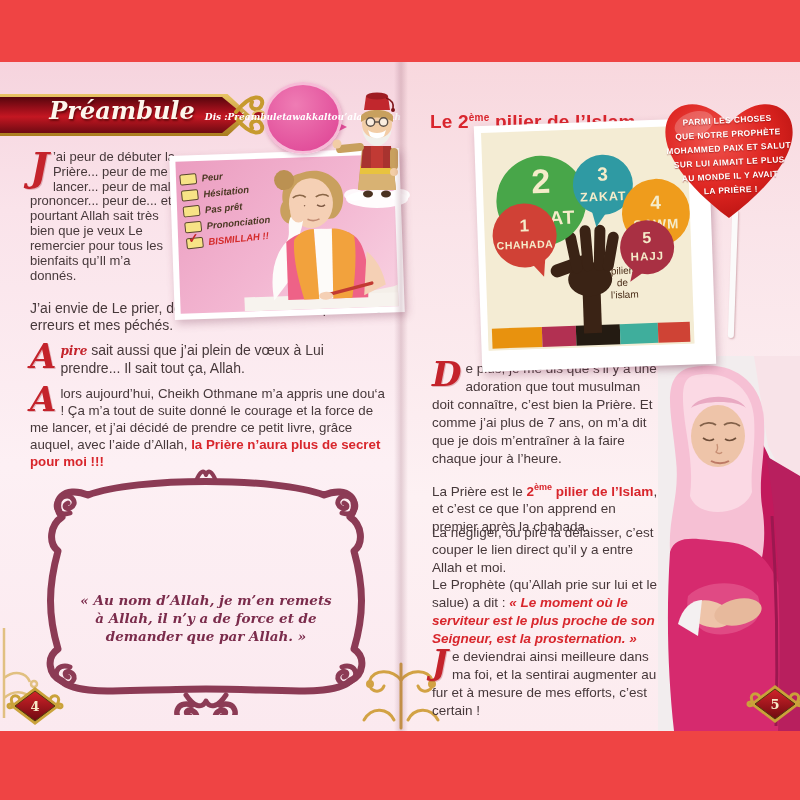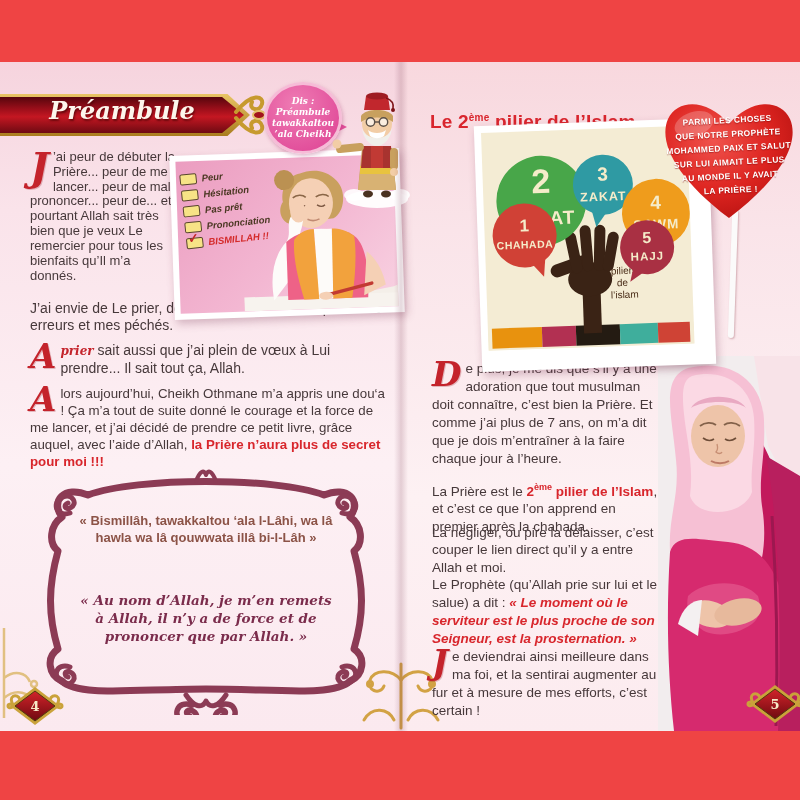--- a/index.html
+++ b/index.html
@@ -19,21 +19,21 @@
       background:linear-gradient(180deg,#57060d 0%,#a5101c 38%,#c41722 55%,#6e0a12 100%);
       clip-path:polygon(0 0,91% 0,100% 50%,91% 100%,0 100%);}
   .banner-text{position:absolute;left:22px;top:34px;width:200px;text-align:center;z-index:6;
       font-family:"DejaVu Serif",serif;font-style:italic;font-weight:bold;font-size:24px;color:#fdf6ec;
       text-shadow:1px 2px 2px rgba(60,0,0,.6);}
   .banner-orn{position:absolute;left:228px;top:22px;z-index:5;}
 
   
   .dis-bubble{position:absolute;left:264px;top:20px;width:72px;height:66px;border-radius:50%;
       background:radial-gradient(circle at 40% 30%,#ef7cb4,#dd3f92);border:3px solid #f6bcd7;
-      box-shadow:1px 2px 4px rgba(160,40,100,.35);z-index:6;display:flex;flex-direction:column;
+      box-shadow:1px 2px 4px rgba(160,40,100,.35);z-index:6;display:flex;flex-direction:row;
       align-items:center;justify-content:center;}
   .dis-bubble span{font-family:"DejaVu Serif",serif;font-style:italic;font-weight:bold;
       font-size:9px;line-height:1.25;color:#ffffff;white-space:nowrap;}
   .dis-tail{position:absolute;left:333px;top:58px;width:0;height:0;z-index:5;
       border-top:7px solid transparent;border-bottom:7px solid transparent;border-left:14px solid #e3509c;}
 
   
   .cheikh{position:absolute;left:332px;top:24px;z-index:6;}
 
   
@@ -212,21 +212,21 @@
       </div>
     </div>
 
     <div class="btext p1">
       <span class="dropcap">J</span><span>’ai peur de débuter la Prière... peur de me lancer... peur de mal prononcer... peur de... et pourtant Allah sait très bien que je veux Le remercier pour tous les bienfaits qu’Il m’a donnés.</span>
     </div>
     <div class="btext p2">
       <span>J’ai envie de Le prier, de Lui demander pardon pour mes erreurs et mes péchés.</span>
     </div>
     <div class="btext p3">
-      <span class="dropcap small">A</span><span class="redlead">prier</span><span> sait aussi que j’ai plein de vœux à Lui prendre... Il sait tout ça, Allah.</span>
+      <span class="dropcap small">A</span><span class="redlead">pire</span><span> sait aussi que j’ai plein de vœux à Lui prendre... Il sait tout ça, Allah.</span>
     </div>
     <div class="btext p4">
       <span class="dropcap small">A</span><span>lors aujourd’hui, Cheikh Othmane m’a appris une dou‘a ! Ça m’a tout de suite donné le courage et la force de me lancer, et j’ai décidé de prendre ce petit livre, grâce auquel, avec l’aide d’Allah, </span><span class="redbold">la Prière n’aura plus de secret  pour moi  !!!</span>
     </div>
 
     <div class="dua-frame">
       <svg class="frame-svg" width="340" height="260" viewBox="0 0 340 260">
         <defs>
           <path id="spir" d="M0,0 C-14,5 -19,-11 -7,-16 C2,-20 9,-9 0,-5 C-5,-3 -7,-8 -2,-10" fill="none" stroke="#8c3b55" stroke-width="5" stroke-linecap="round"></path>
         </defs>
@@ -235,22 +235,21 @@
           <path d="M160,26 C164,16 168,14 170,20 C172,14 176,16 180,26" stroke-width="4"></path>
           <path d="M150,240 C158,252 166,254 170,246 C174,254 182,252 190,240" stroke-width="5"></path>
         </g>
         <use href="#spir" transform="translate(34,58)"></use>
         <use href="#spir" transform="translate(306,58) scale(-1,1)"></use>
         <use href="#spir" transform="translate(34,212) scale(1,-1)"></use>
         <use href="#spir" transform="translate(306,212) scale(-1,-1)"></use>
         <use href="#spir" transform="translate(156,250) scale(1.1,-1.1)"></use>
         <use href="#spir" transform="translate(184,250) scale(-1.1,-1.1)"></use>
       </svg>
-      <div class="dua-translit">« Bismillâh, tawakkaltou ‘ala l-Lâhi, wa lâ hawla wa lâ qouwwata illâ bi-l-Lâh »</div>
-      <div class="dua-trans">« Au nom d’Allah, je m’en remets à Allah, il n’y a de force et de prononcer que par Allah. »</div>
+      <div class="dua-trans">« Au nom d’Allah, je m’en remets à Allah, il n’y a de force et de demander que par Allah. »</div>
     </div>
 
     <svg class="corner-gold" style="left:0;top:566px;opacity:.75" width="52" height="96" viewBox="0 0 52 96">
       <g fill="none" stroke="#d9b25c" stroke-width="2.5">
         <path d="M4,0 L4,90 M4,70 C16,60 30,64 34,76 M4,50 C14,42 26,44 30,54"></path>
         <circle cx="38" cy="78" r="3"></circle>
           <circle cx="34" cy="56" r="3"></circle>
       </g>
     </svg>
     <svg class="badge badge-left" width="66" height="44" viewBox="0 0 66 44">

